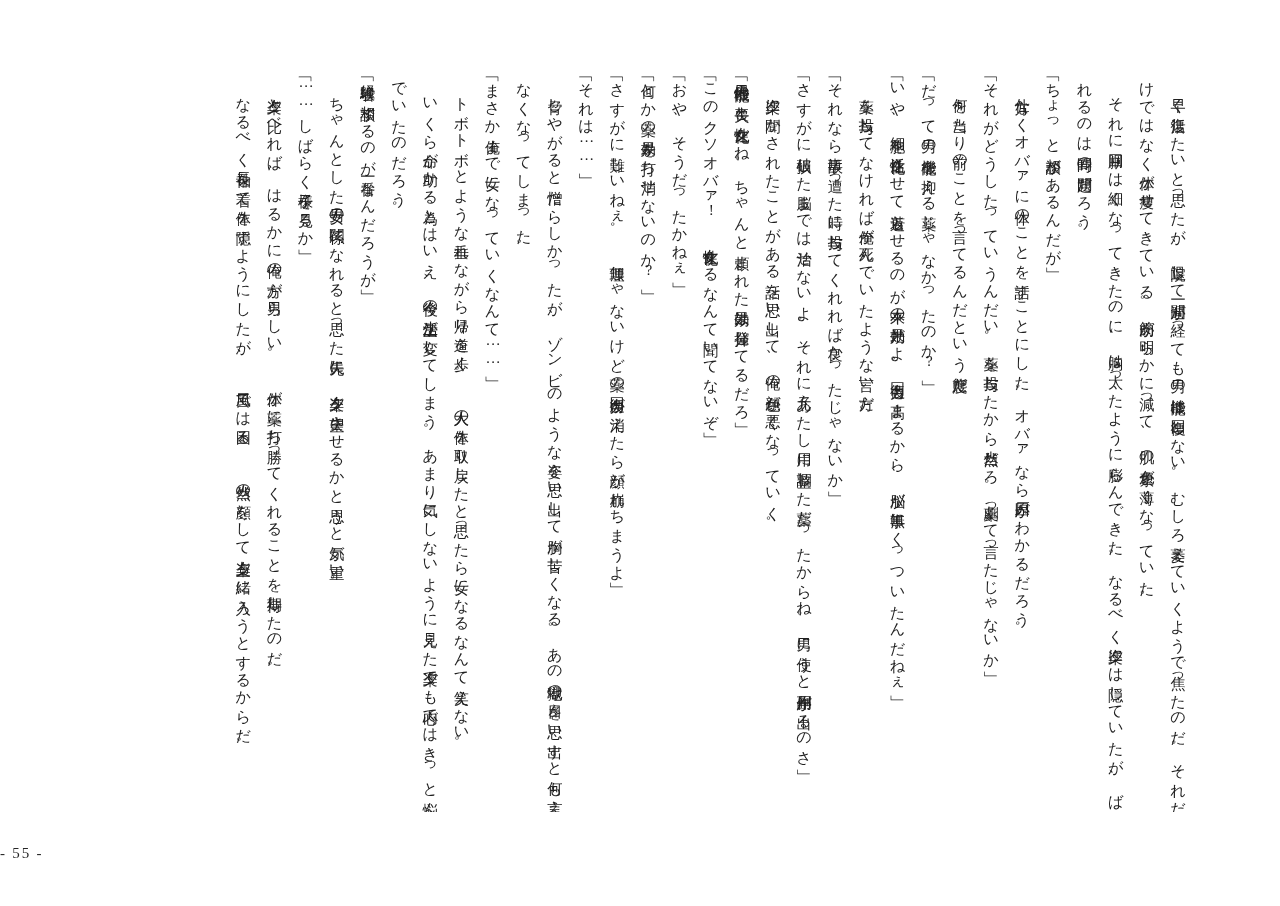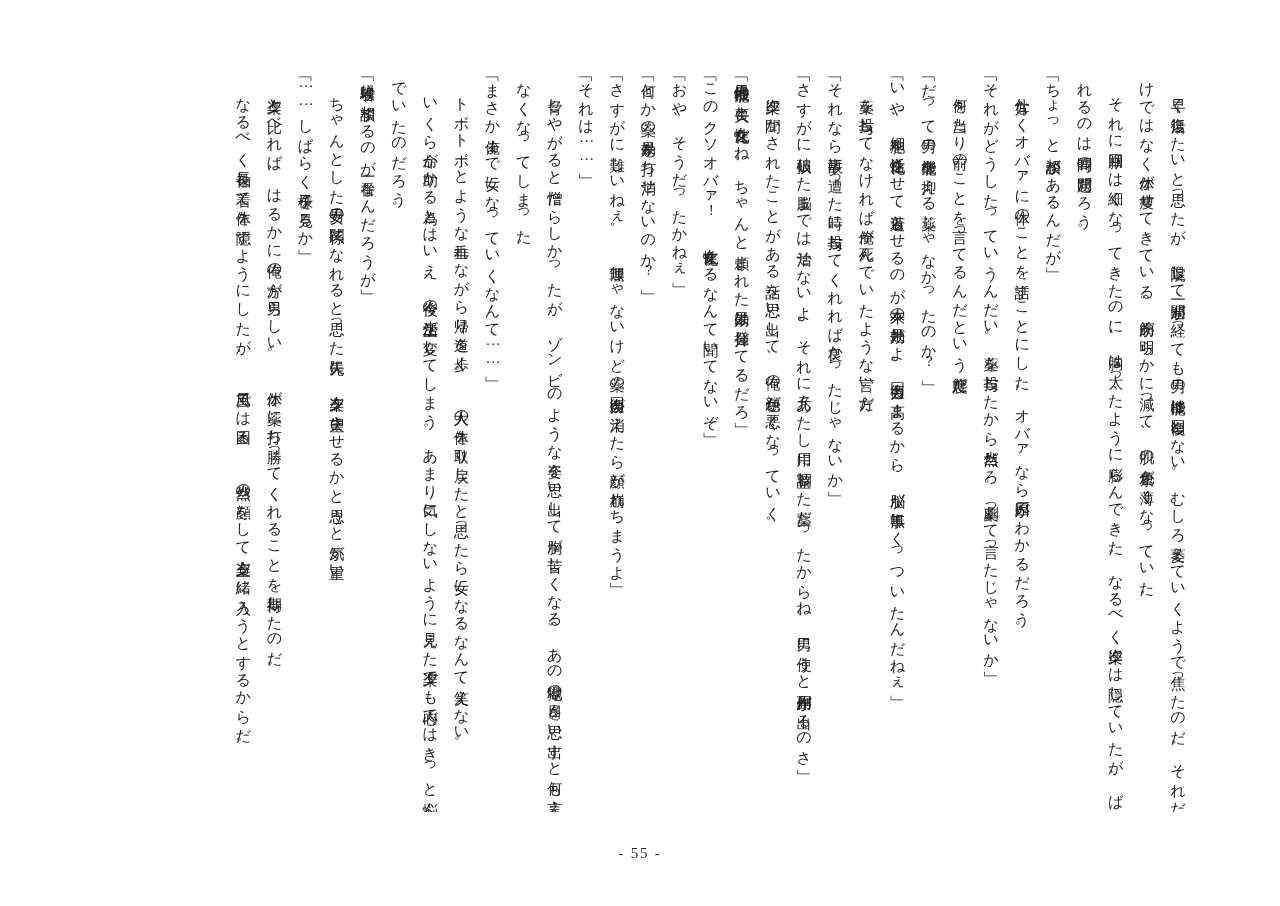--- a/index.html
+++ b/index.html
@@ -44,21 +44,20 @@
     text-indent: 0;
   }
   #text-block p.indent {
     text-indent: 1em;
   }
   #page-number {
     position: absolute;
     bottom: 44px;
     left: 0;
     width: 100%;
-    text-align: center;
     font-size: 15px;
     letter-spacing: 0.12em;
     color: #262626;
     font-family: "Liberation Serif", "DejaVu Serif", serif;
   }
 </style>
 </head>
 <body>
 
 <div id="page">

